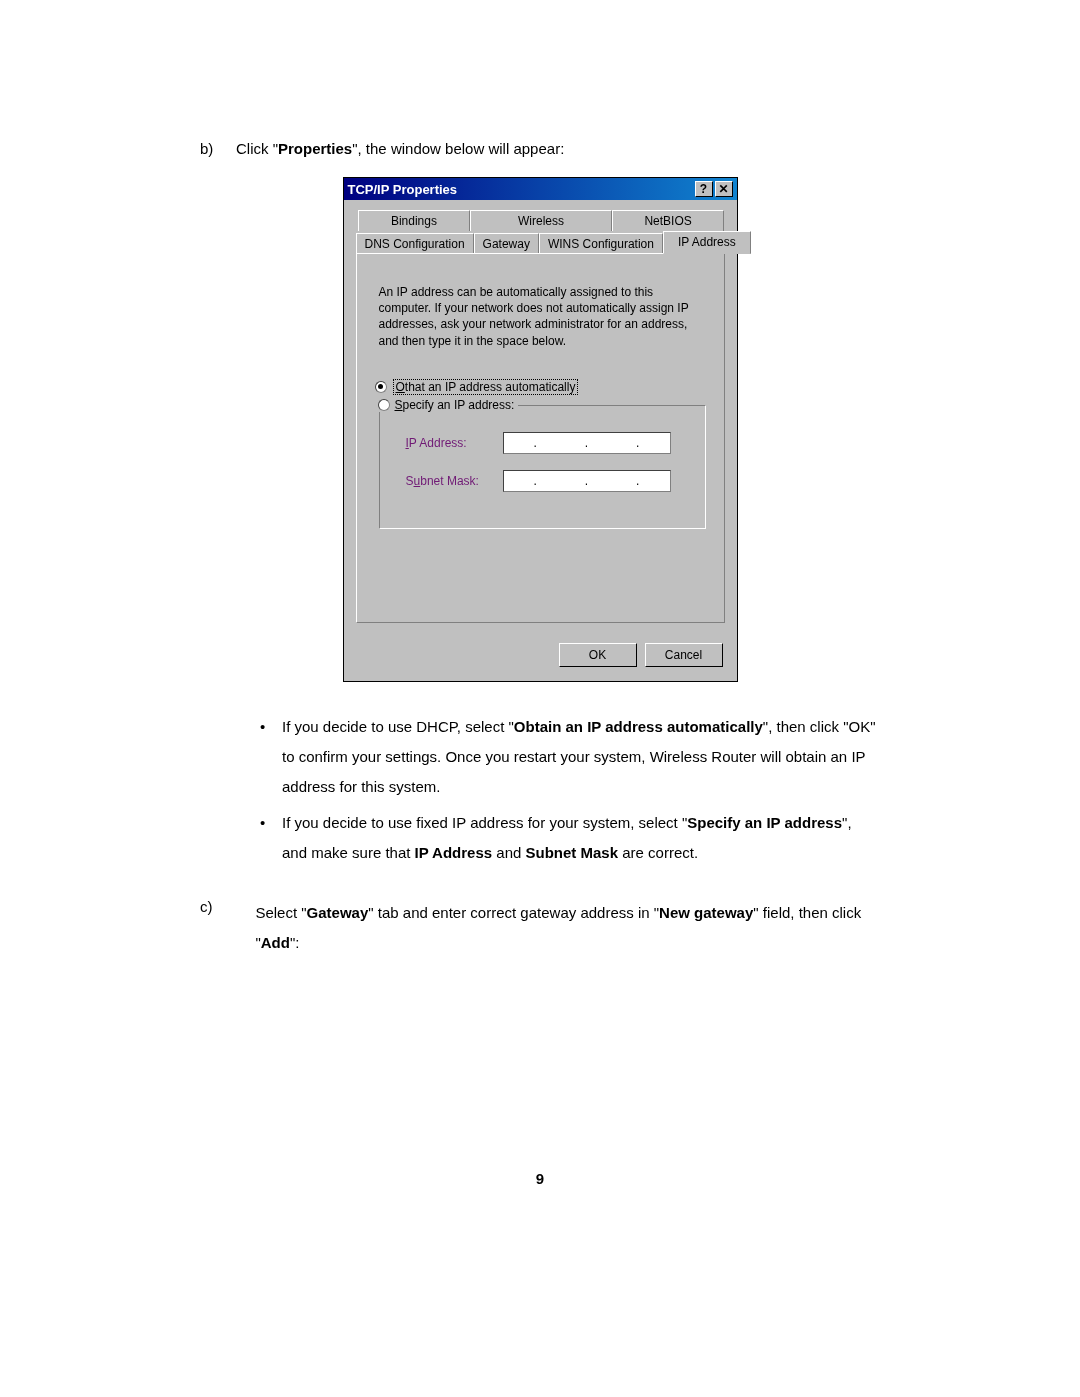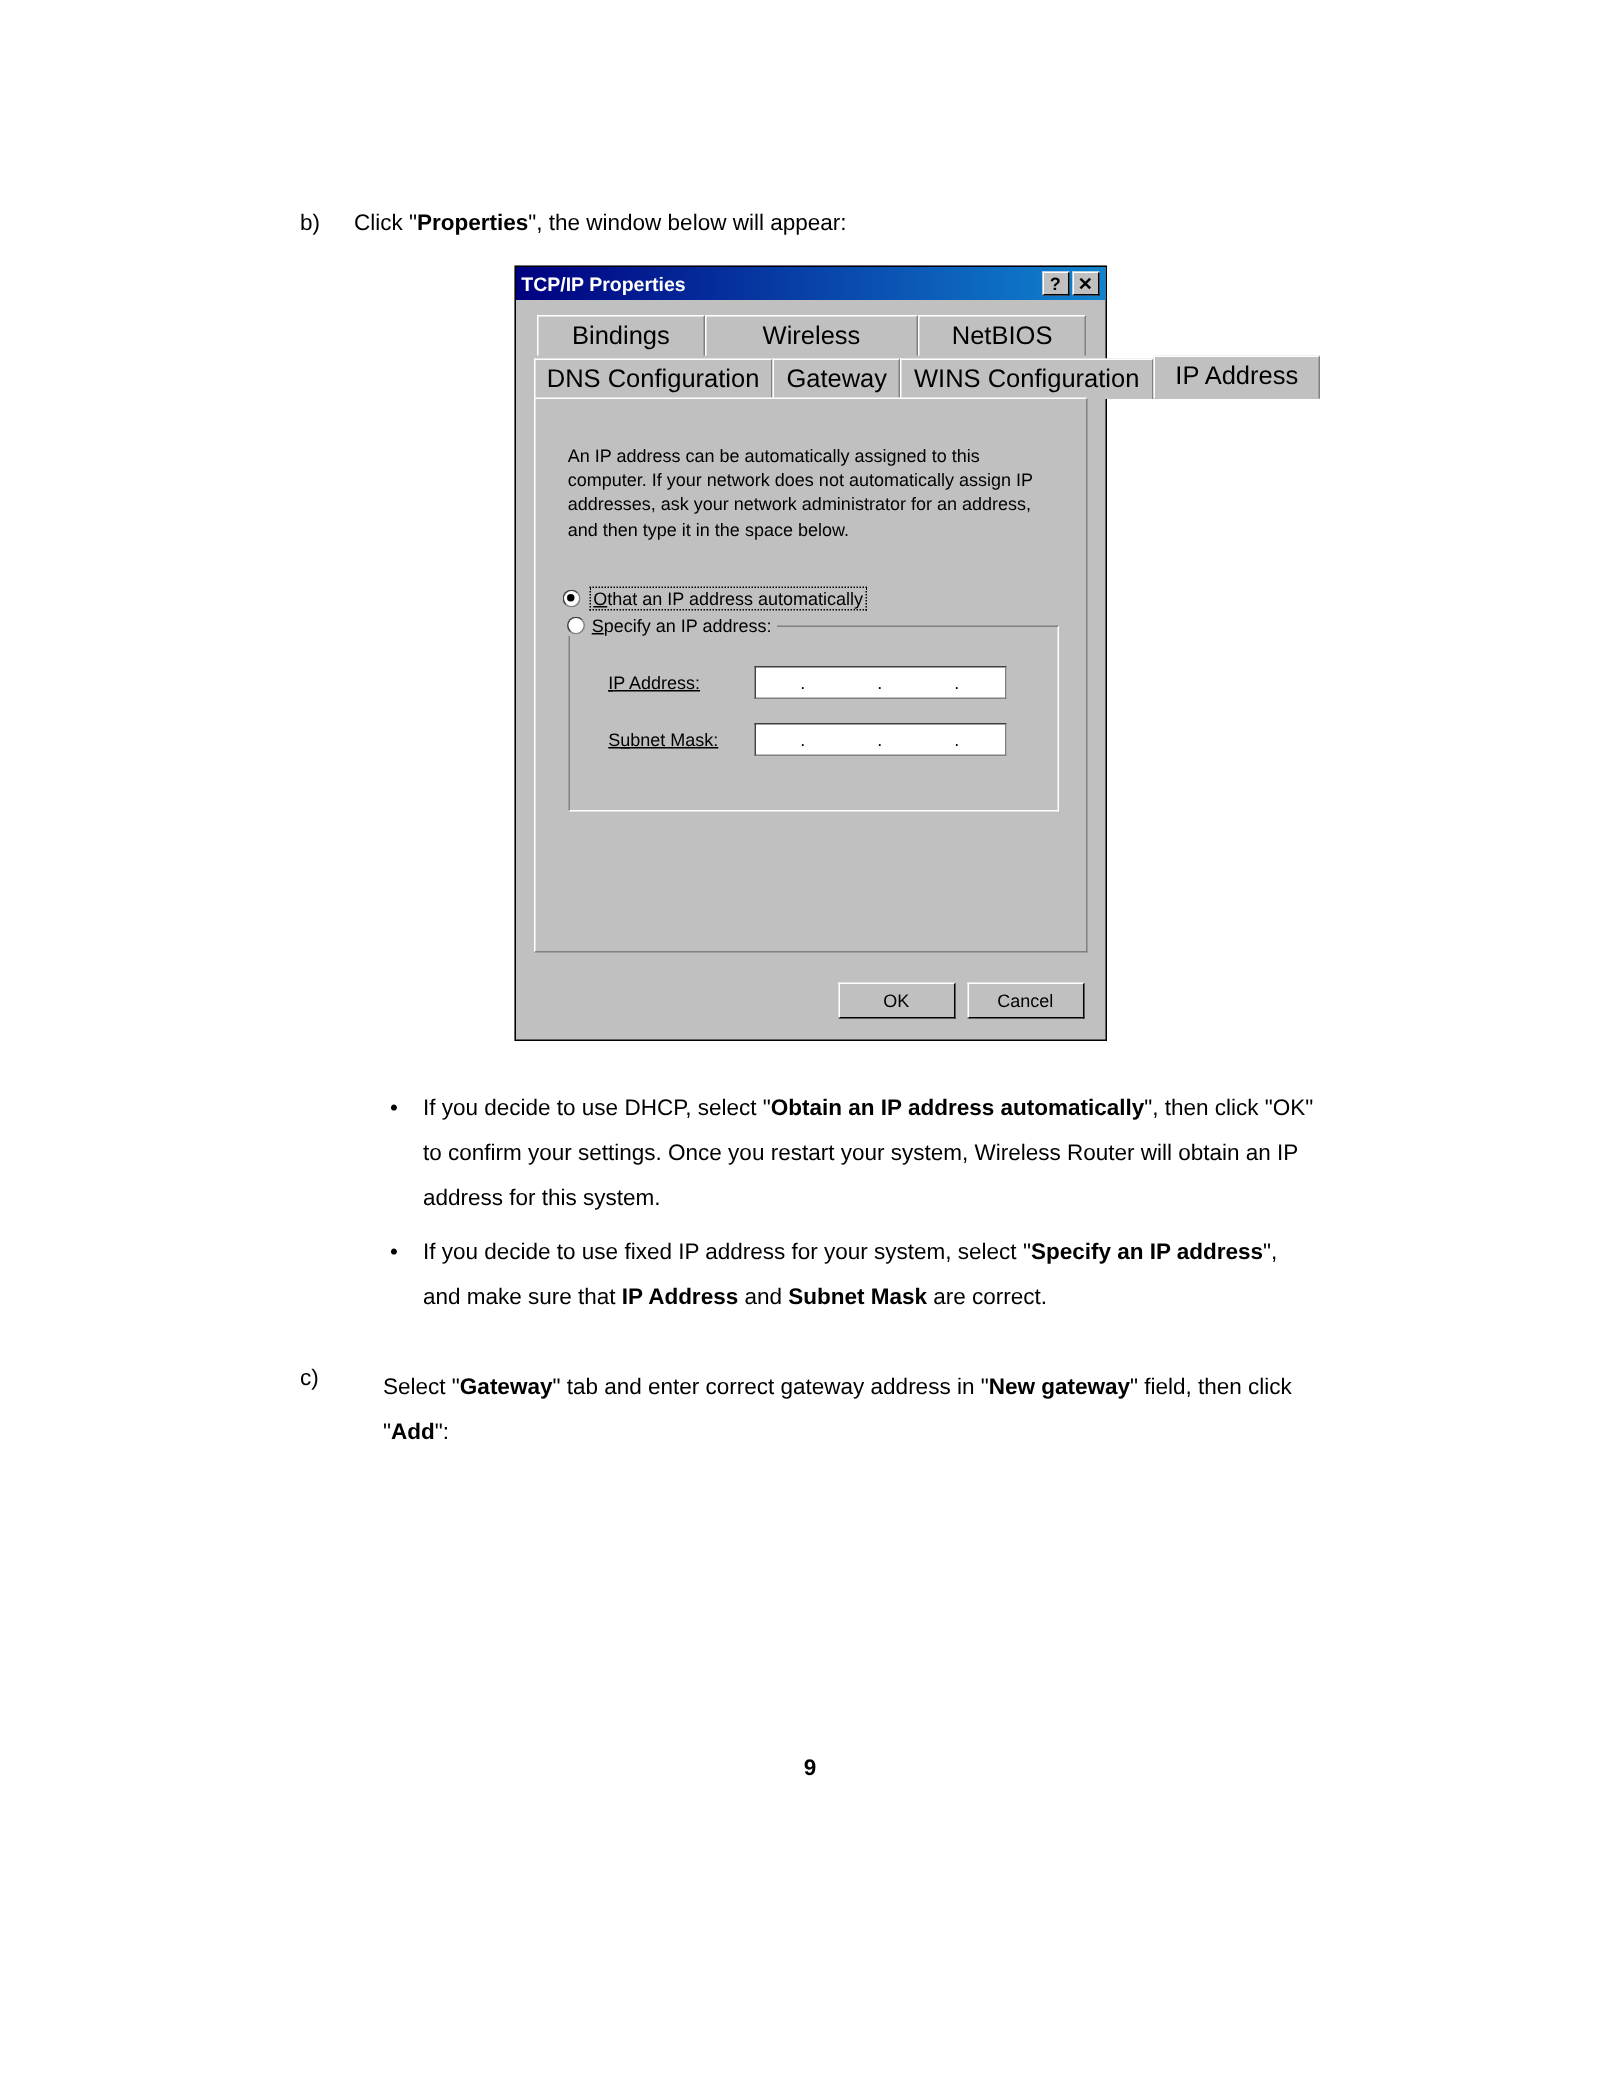--- a/index.html
+++ b/index.html
@@ -58,21 +58,21 @@
   .tabs-row {
     display: flex;
   }
   .tab {
     border: 1px solid #808080;
     border-top-color: #fff;
     border-left-color: #fff;
     border-bottom: none;
     background: #c0c0c0;
     padding: 3px 8px;
-    font-size: 17px;
+    font-size: 12px;
     position: relative;
     white-space: nowrap;
   }
   .tab.back {
     
   }
   .tab.active {
     border-bottom: 1px solid #c0c0c0;
     z-index: 2;
     padding-left: 14px;
@@ -122,22 +122,21 @@
     background: #c0c0c0;
     padding: 0 4px;
     display: flex; align-items: center; gap: 5px;
   }
   .field-row {
     display: flex; align-items: center;
     margin: 8px 0 16px 12px;
   }
   .field-label {
     width: 97px;
-    color: #000000;
-    text-decoration: underline;
+    color: #701a75;
   }
   .ip-box {
     border: 1px solid #808080;
     border-top-color: #404040;
     border-left-color: #404040;
     background: #fff;
     width: 168px; height: 22px;
     display: flex; align-items: center;
     justify-content: space-between;
     padding: 0 6px;

